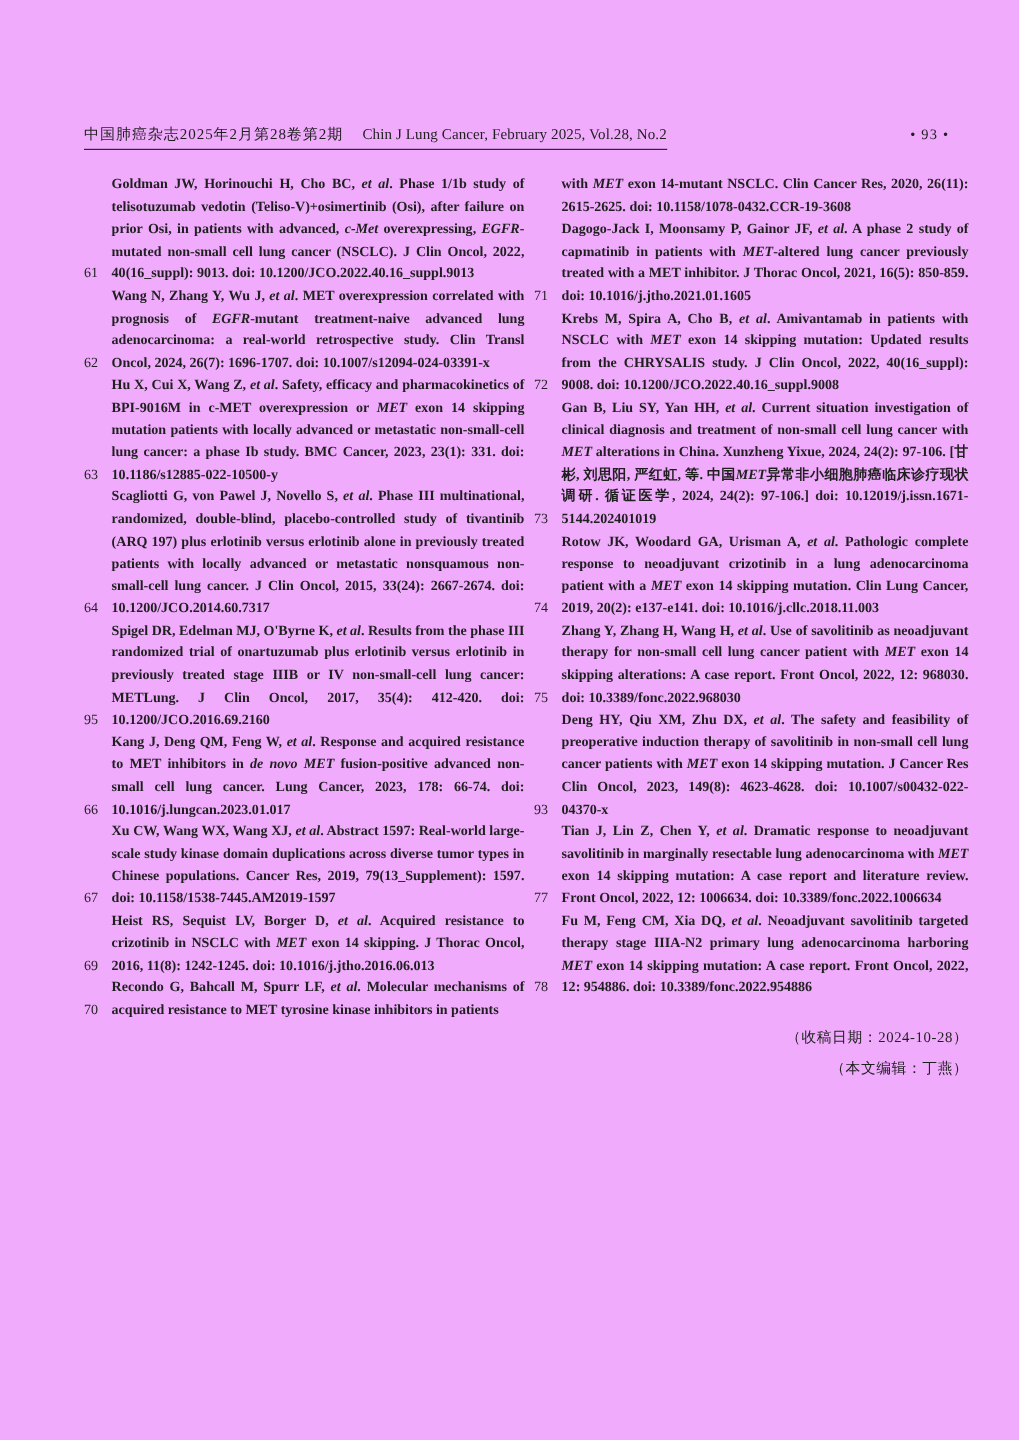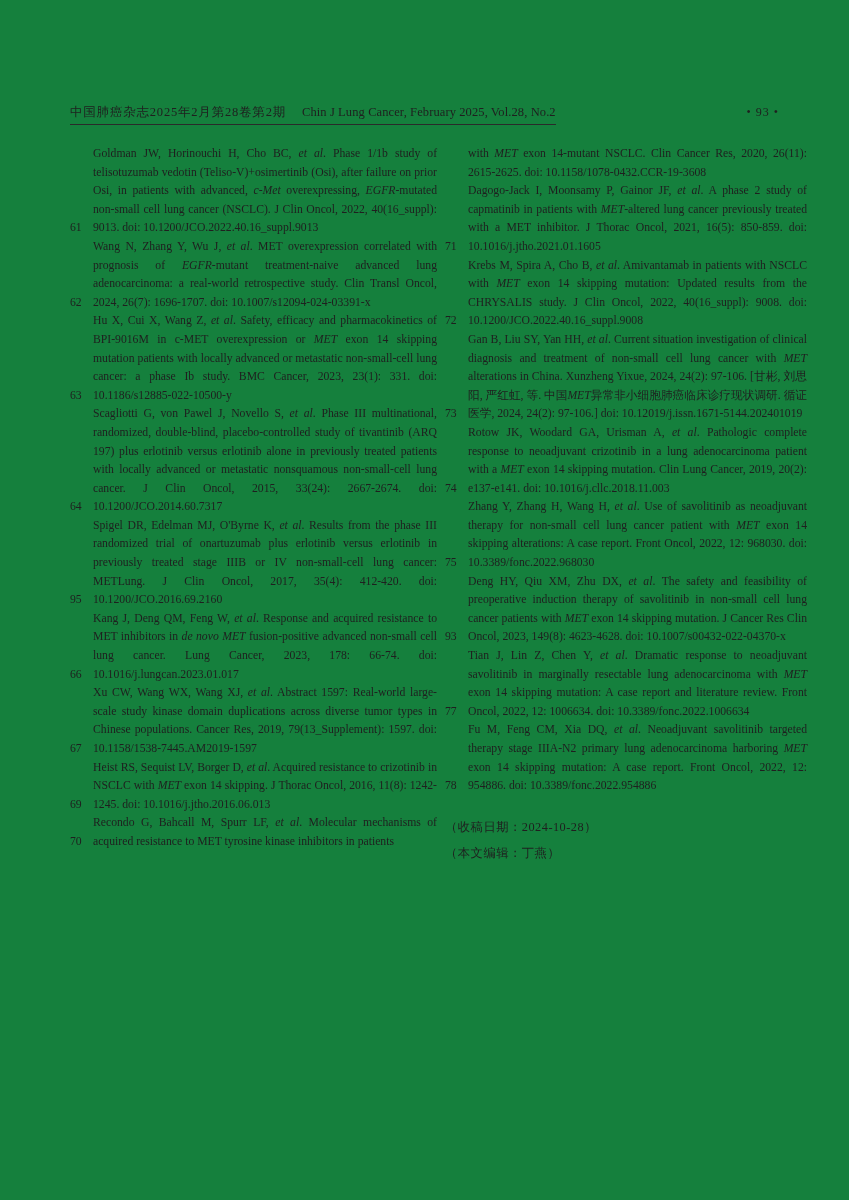--- a/index.html
+++ b/index.html
@@ -6,22 +6,22 @@
   html, body { width: 849px; height: 1200px; }
   body {
     background: #f6f6f4;
     font-family: "Liberation Serif", "DejaVu Serif", serif;
     color: #1f1f1f;
   }
   .page {
     position: relative;
     width: 849px;
     height: 1200px;
-    background: #15803d;
-    padding: 104px 42px 0 70px;
+    background: #f0abfc;
+    padding: 104px 30px 0 70px;
     overflow: hidden;
   }
   .page-header {
     display: flex;
     justify-content: space-between;
     align-items: baseline;
     font-size: 12.5px;
     margin-bottom: 20px;
   }
   .masthead {
@@ -36,23 +36,24 @@
   .columns { display: flex; gap: 8px; }
   .col-left  { width: 367px; }
   .col-right { width: 362px; }
   .ref {
     display: flex;
     font-size: 11.7px;
     line-height: 18.6px;
     align-items: flex-end;
   }
   .ref-num { flex: 0 0 23px; }
-  .ref-text { flex: 1; text-align: justify; }
+  .ref-text { flex: 1; text-align: justify; font-weight: bold; }
   .colophon {
     margin-top: 18px;
+    text-align: right;
     font-size: 12.3px;
     line-height: 26px;
     letter-spacing: 0.5px;
   }
 </style>
 </head>
 <body>
 
 <div class="page">
 

